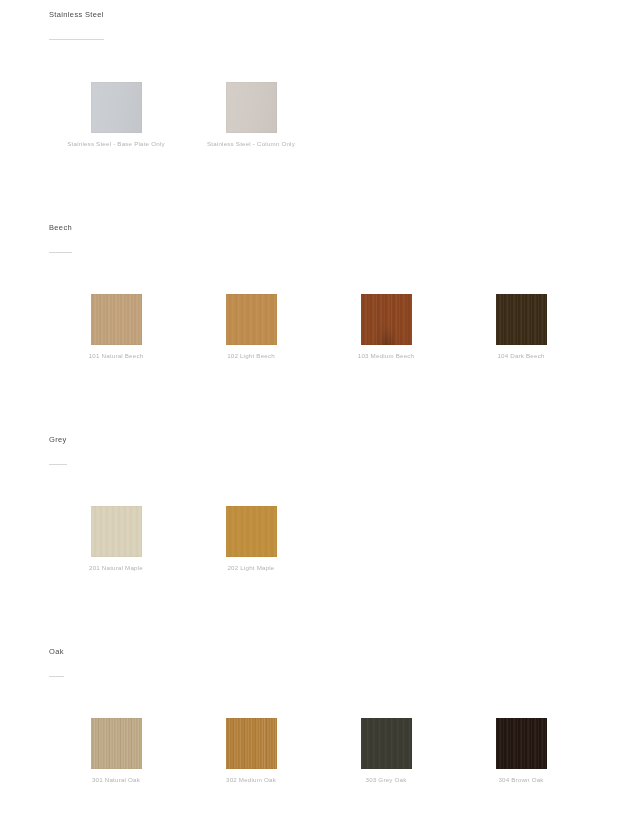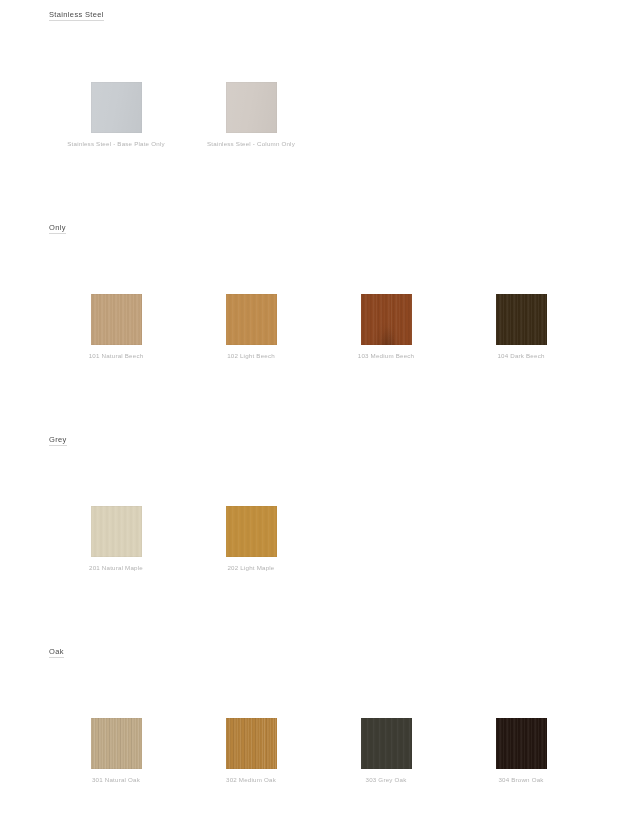--- a/index.html
+++ b/index.html
@@ -31,21 +31,21 @@
 
   .section-header {
     position: absolute;
     left: 49px;
     top: 0;
     font-size: 7.5px;
     letter-spacing: 0.35px;
     color: #4a4a4a;
     font-weight: 400;
     white-space: nowrap;
-    padding-bottom: 1px;
+    padding-bottom: 20px;
     border-bottom: 1px solid #d8d8d8;
     display: inline-block;
   }
 
   
   .swatch-row {
     position: absolute;
     left: 0;
     top: 0;
     width: 643px;
@@ -156,21 +156,21 @@
           <div class="swatch-chip grain-smooth" style="background-color: rgb(201, 205, 209);"></div>
           <div class="swatch-label">Stainless Steel - Base Plate Only</div>
         </div>
         <div class="swatch" style="left: 200px;">
           <div class="swatch-chip grain-smooth" style="background-color: rgb(210, 203, 197);"></div>
           <div class="swatch-label">Stainless Steel - Column Only</div>
         </div>
       </div>
     </div>
     <div class="section" style="top: 223px;">
-      <div class="section-header">Only</div>
+      <div class="section-header">Beech</div>
       <div class="swatch-row" style="top: 71px;">
         <div class="swatch" style="left: 65px;">
           <div class="swatch-chip grain-v" style="background-color: rgb(194, 162, 124);"></div>
           <div class="swatch-label">101 Natural Beech</div>
         </div>
         <div class="swatch" style="left: 200px;">
           <div class="swatch-chip grain-flat" style="background-color: rgb(192, 141, 78);"></div>
           <div class="swatch-label">102 Light Beech</div>
         </div>
         <div class="swatch" style="left: 335px;">

